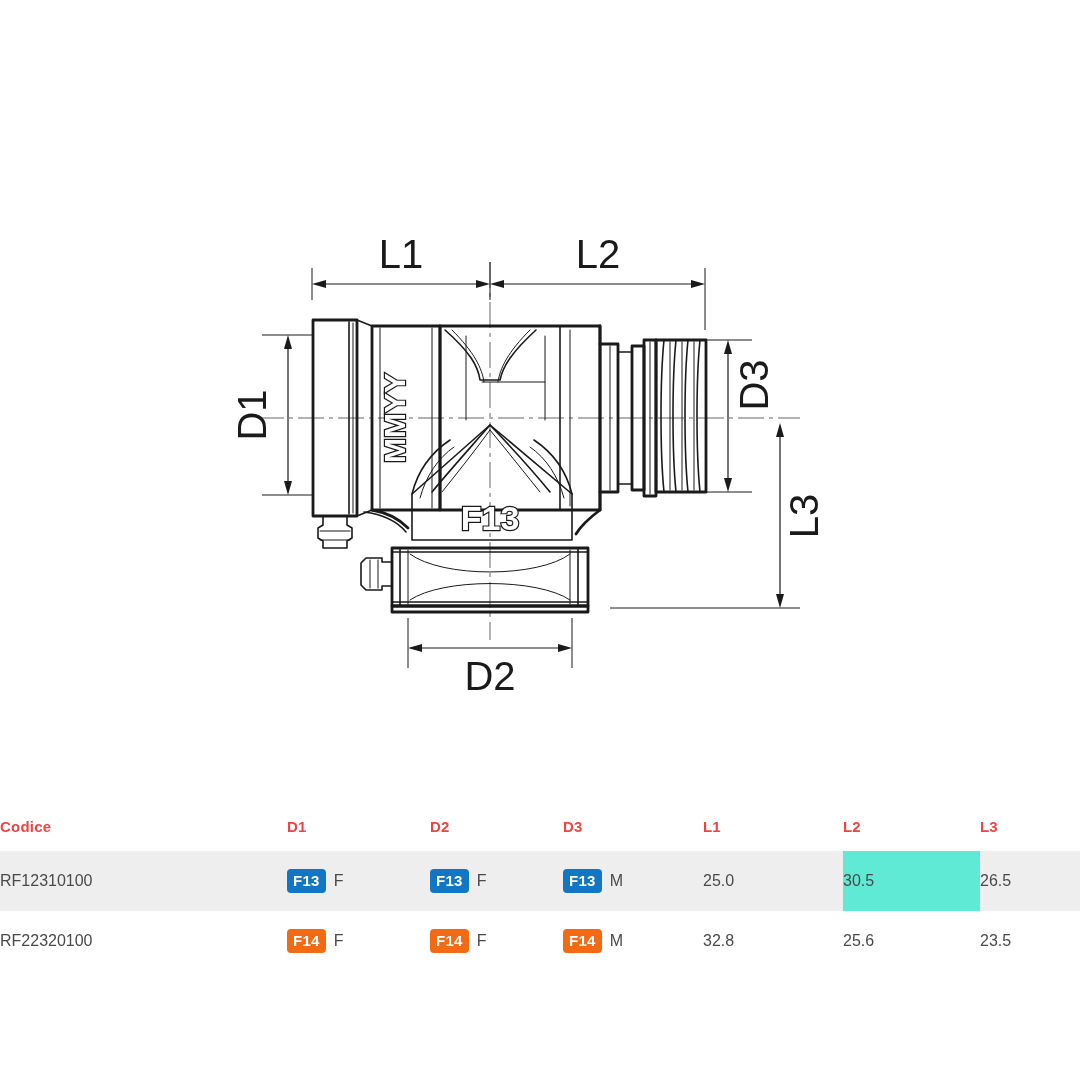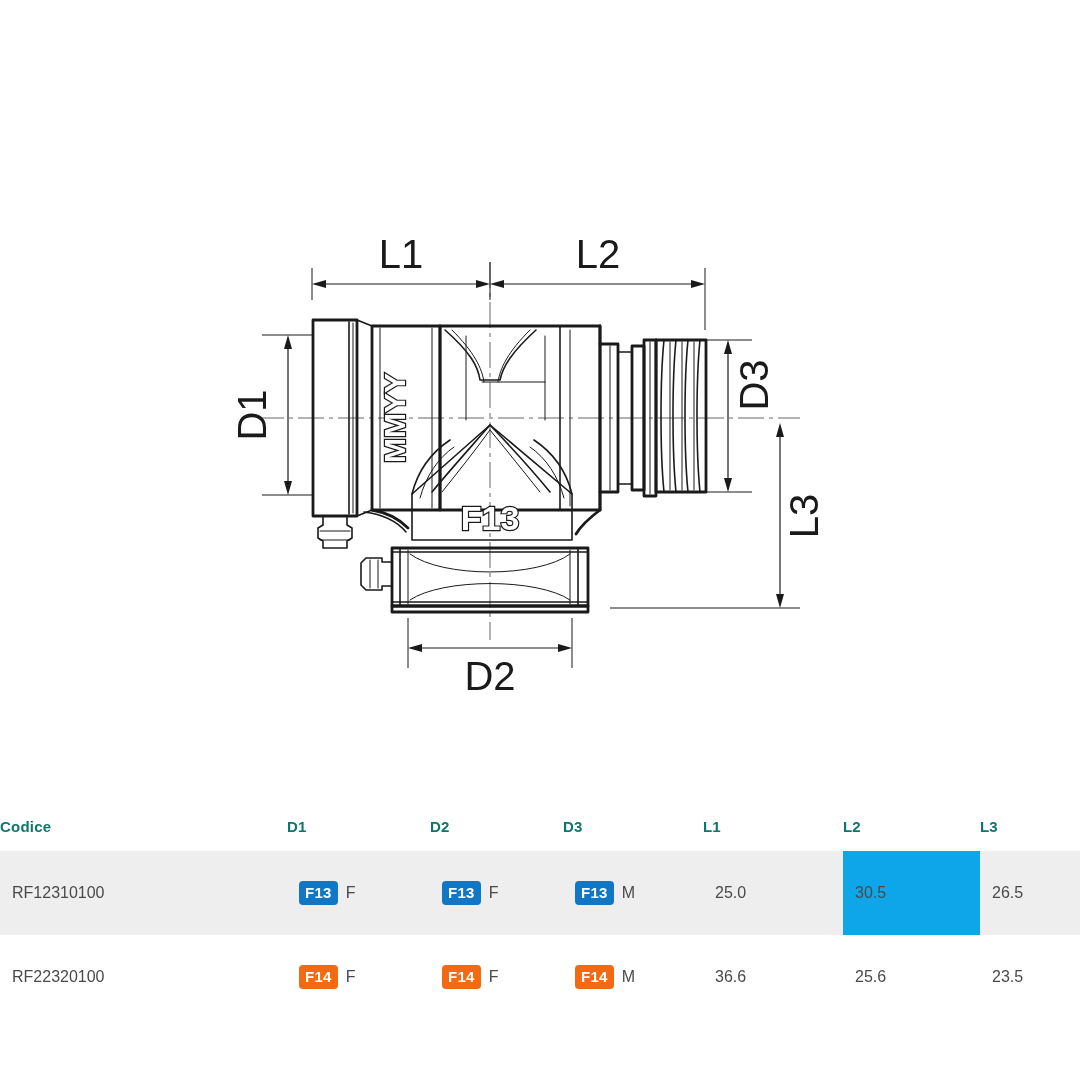--- a/index.html
+++ b/index.html
@@ -39,29 +39,29 @@
   }
   table.spec {
     width: 1080px;
     border-collapse: collapse;
     table-layout: fixed;
   }
   table.spec th {
     text-align: left;
     font-size: 15px;
     font-weight: bold;
-    color: #0f766e;
+    color: #ef4444;
     padding: 18px 0 16px 0;
     letter-spacing: 0.2px;
   }
   table.spec td {
     text-align: left;
     font-size: 16px;
     color: #4a4a4a;
-    padding: 12px;
+    padding: 0;
     height: 60px;
     vertical-align: middle;
   }
   tr.row-alt td {
     background: #eeeeee;
   }
   .cell-pad { padding-left: 10px; }
 
   .code-cell {
     font-size: 16px;
@@ -343,21 +343,21 @@
         </td>
         <td style="background: rgb(238, 238, 238);">
           <span class="dim-cell">
             <span class="badge" style="background: rgb(17, 119, 196);">F13</span>
             <span class="badge-suffix">M</span>
           </span>
         </td>
         <td style="background: rgb(238, 238, 238);">
           <span class="num-cell">25.0</span>
         </td>
-        <td style="background: #0ea5e9;">
+        <td style="background: #5eead4;">
           <span class="num-cell">30.5</span>
         </td>
         <td style="background: rgb(238, 238, 238); margin-left: 7px;">
           <span class="num-cell">26.5</span>
         </td>
       </tr>
 
       <tr>
         <td class="cell-pad">
           <span class="code-cell">RF22320100</span>
@@ -374,21 +374,21 @@
             <span class="badge-suffix">F</span>
           </span>
         </td>
         <td>
           <span class="dim-cell">
             <span class="badge" style="background: rgb(242, 106, 20);">F14</span>
             <span class="badge-suffix">M</span>
           </span>
         </td>
         <td>
-          <span class="num-cell">36.6</span>
+          <span class="num-cell">32.8</span>
         </td>
         <td>
           <span class="num-cell">25.6</span>
         </td>
         <td>
           <span class="num-cell">23.5</span>
         </td>
       </tr>
     </tbody>
   </table>

